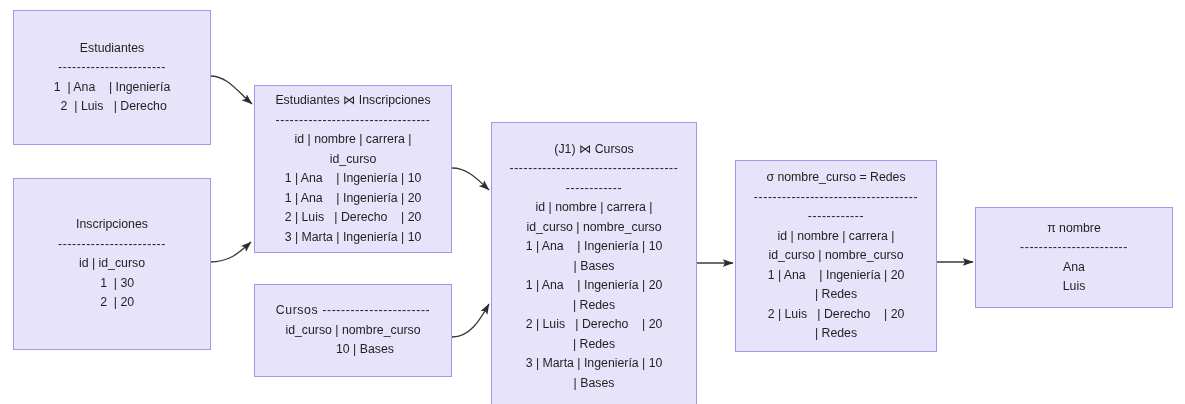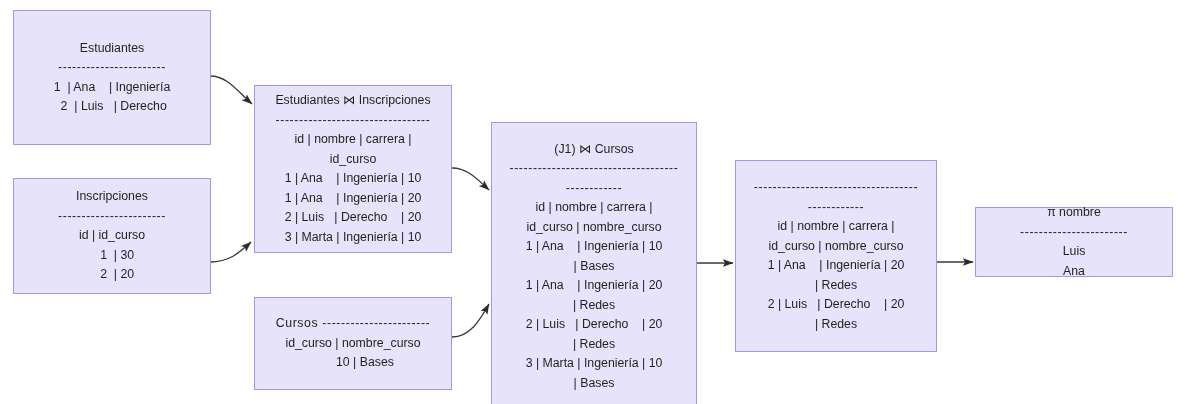--- a/index.html
+++ b/index.html
@@ -73,29 +73,29 @@
     <path d="M937,262 L973,262" fill="none" stroke="#3a3a3a" stroke-width="1.35" marker-end="url(#arrow)"></path>
   </svg>
 
   <div class="node" style="left:13px; top:10px; width:198px; height:135px;">
     <span class="ln">Estudiantes</span>
     <span class="ln rule">-----------------------</span>
     <span class="ln">1  | Ana    | Ingeniería</span>
     <span class="ln"> 2  | Luis   | Derecho</span>
   </div>
 
-  <div class="node" style="left:13px; top:178px; width:198px; height:116px;">
+  <div class="node" style="left:13px; top:178px; width:198px; height:172px;">
     <span class="ln">Inscripciones</span>
     <span class="ln rule">-----------------------</span>
     <span class="ln">id | id_curso</span>
     <span class="ln">   1  | 30</span>
     <span class="ln">   2  | 20</span>
   </div>
 
-  <div class="node" style="left:254px; top:297px; width:198px; height:93px;align-items:center;">
+  <div class="node" style="left:254px; top:284px; width:198px; height:93px;align-items:center;">
     <span class="ln rule">Cursos -----------------------</span>
     <span class="ln">id_curso | nombre_curso</span>
     <span class="ln">       10 | Bases</span>
   </div>
 
   <div class="node" style="left:254px; top:85px; width:198px; height:168px;">
     <span class="ln">Estudiantes ⋈ Inscripciones</span>
     <span class="ln rule">---------------------------------</span>
     <span class="ln">id | nombre | carrera |</span>
     <span class="ln">id_curso</span>
@@ -115,30 +115,31 @@
     <span class="ln">| Bases</span>
     <span class="ln">1 | Ana    | Ingeniería | 20</span>
     <span class="ln">| Redes</span>
     <span class="ln">2 | Luis   | Derecho    | 20</span>
     <span class="ln">| Redes</span>
     <span class="ln">3 | Marta | Ingeniería | 10</span>
     <span class="ln">| Bases</span>
   </div>
 
   <div class="node" style="left:735px; top:160px; width:202px; height:192px;">
+    <span class="ln">σ nombre_curso = Redes</span>
     <span class="ln rule">-----------------------------------</span>
     <span class="ln rule">------------</span>
     <span class="ln">id | nombre | carrera |</span>
     <span class="ln">id_curso | nombre_curso</span>
     <span class="ln">1 | Ana    | Ingeniería | 20</span>
     <span class="ln">| Redes</span>
     <span class="ln">2 | Luis   | Derecho    | 20</span>
     <span class="ln">| Redes</span>
   </div>
 
-  <div class="node" style="left:975px; top:207px; width:198px; height:70px;">
+  <div class="node" style="left:975px; top:207px; width:198px; height:101px;">
     <span class="ln">π nombre</span>
     <span class="ln rule">-----------------------</span>
+    <span class="ln">Ana</span>
     <span class="ln">Luis</span>
-    <span class="ln">Ana</span>
   </div>
 
 </div>
 
 </body></html>

